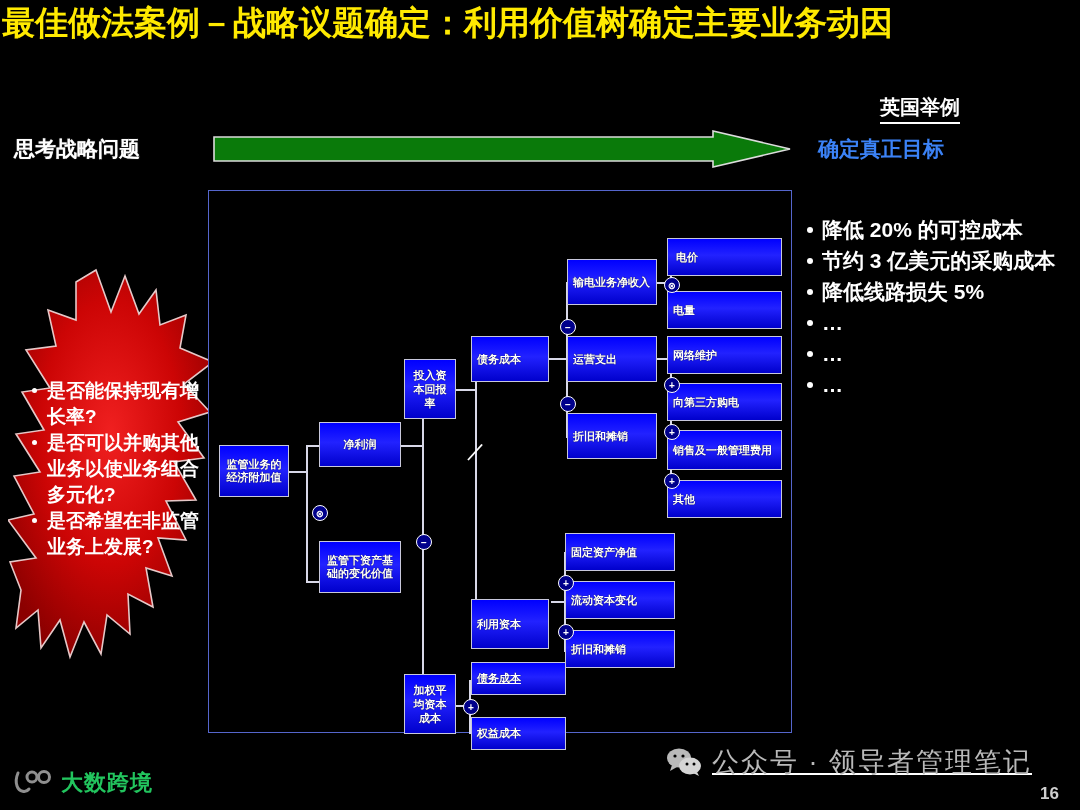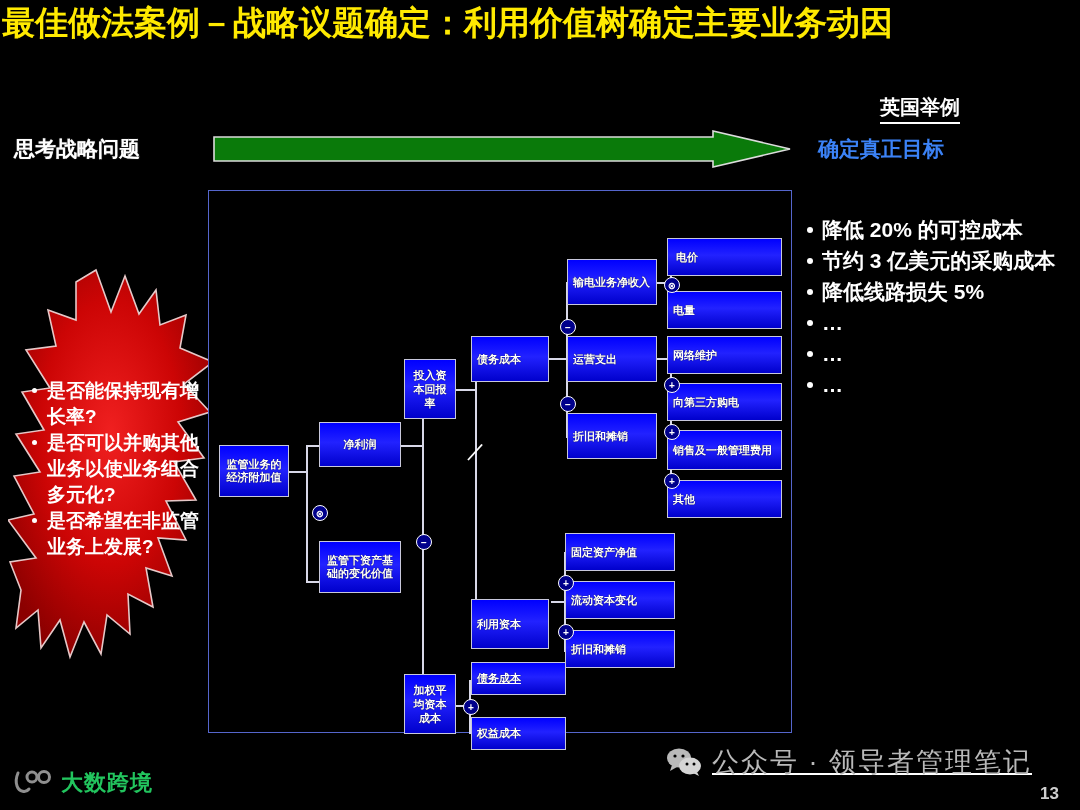--- a/index.html
+++ b/index.html
@@ -249,13 +249,13 @@
     <ellipse cx="24" cy="19" rx="11" ry="8.5" fill="#d5d5d5"></ellipse>
     <polygon points="31,25 33,29 27,26" fill="#d5d5d5"></polygon>
     <circle cx="9" cy="9" r="1.6" fill="#000"></circle>
     <circle cx="17" cy="9" r="1.6" fill="#000"></circle>
     <circle cx="21" cy="17" r="1.5" fill="#000"></circle>
     <circle cx="28" cy="17" r="1.5" fill="#000"></circle>
   </svg>
   <span id="wechat-text">公众号 · 领导者管理笔记</span>
 </div>
 
-<div id="page-num">13</div>
+<div id="page-num">16</div>
 
 </body></html>

